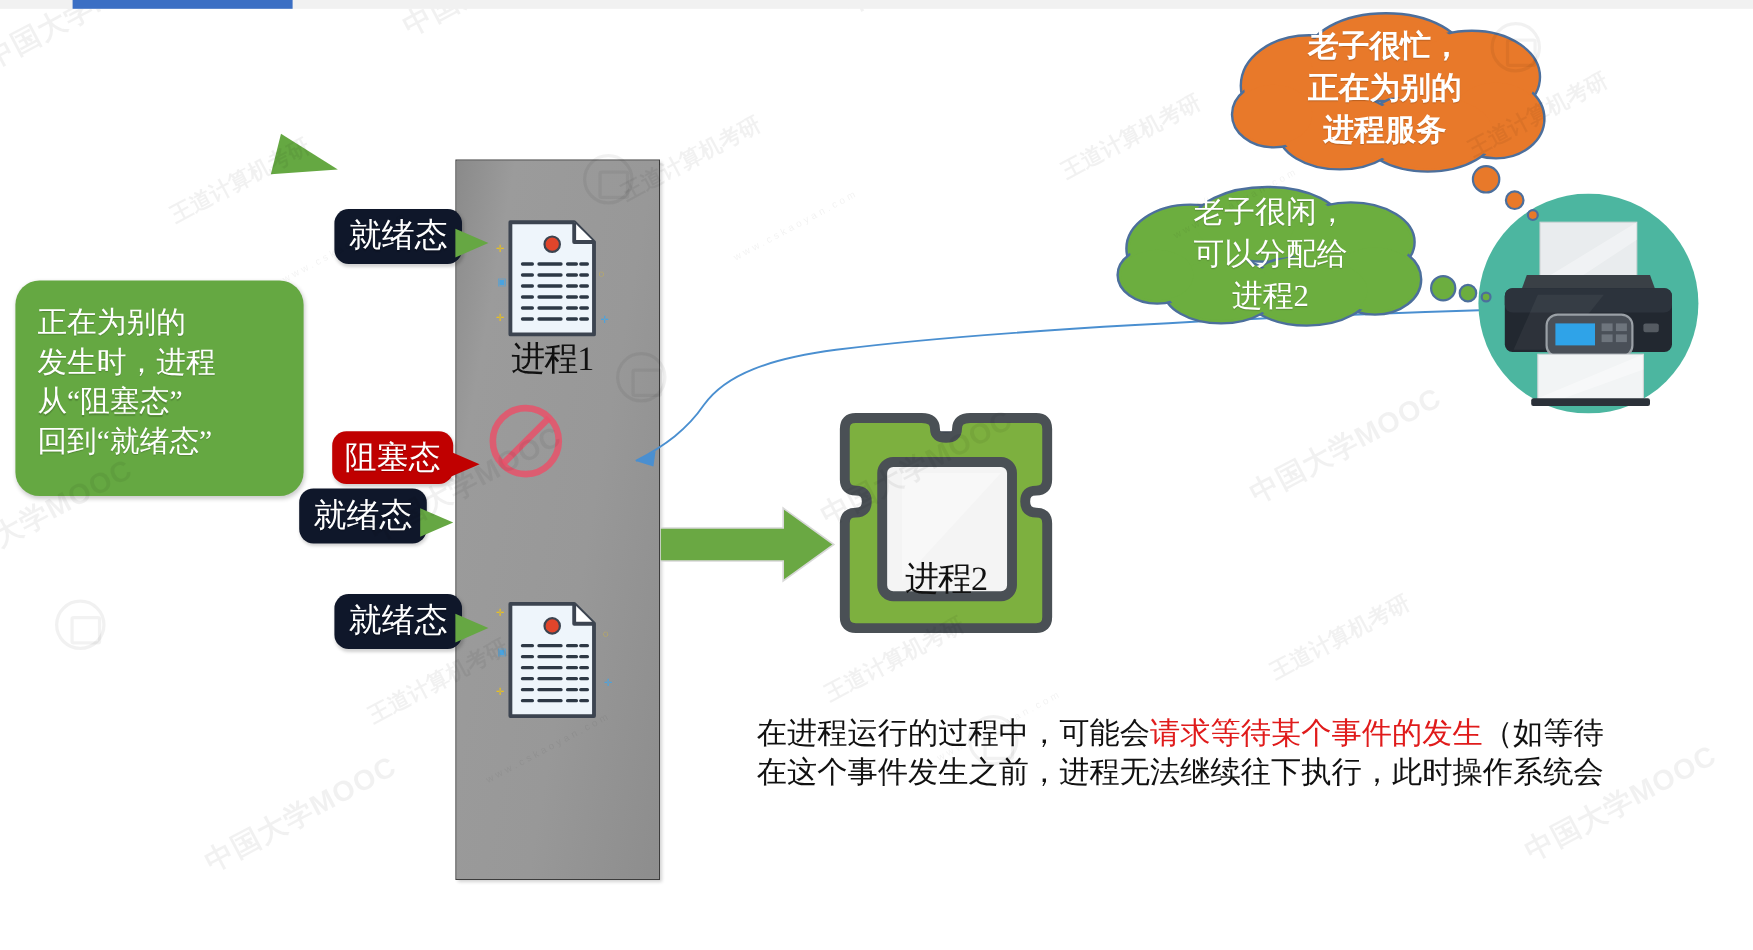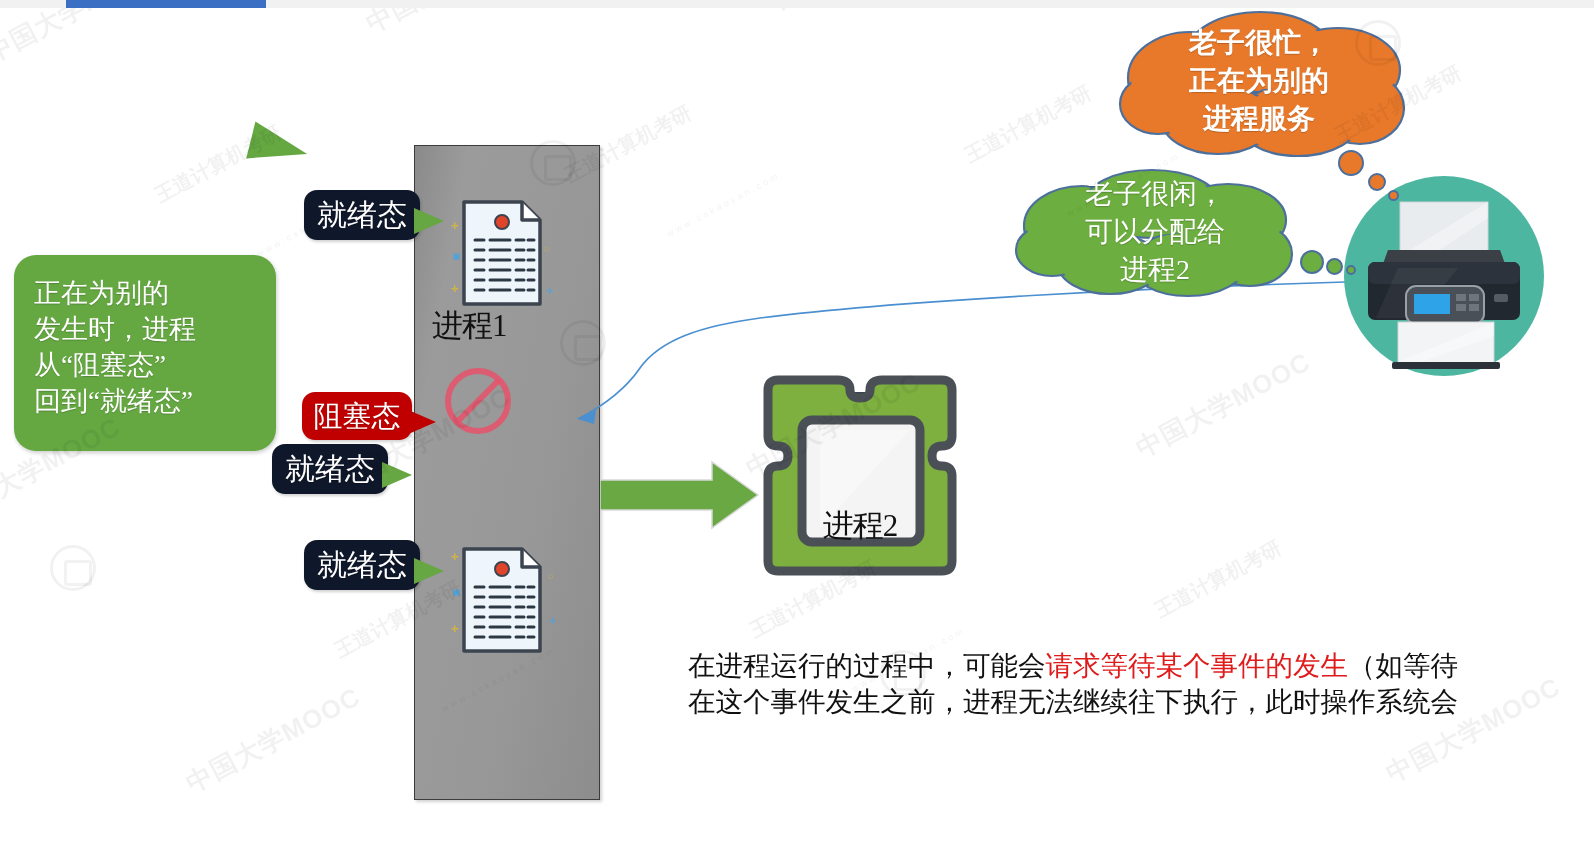--- a/index.html
+++ b/index.html
@@ -79,20 +79,21 @@
     color: #1a1a1a;
     z-index: 6;
   }
 
   
   .proc-doc { position: absolute; z-index: 10; }
   .doc-svg { display: block; }
   .proc-caption {
     position: absolute;
     width: 140px;
+    text-align: center;
     font-size: 31px;
     color: #111;
     z-index: 11;
     letter-spacing: -1px;
   }
   .anchor-dot { position: absolute; z-index: 12; font-size: 9px; line-height: 1; }
 
   
   .bubble {
     position: absolute;

